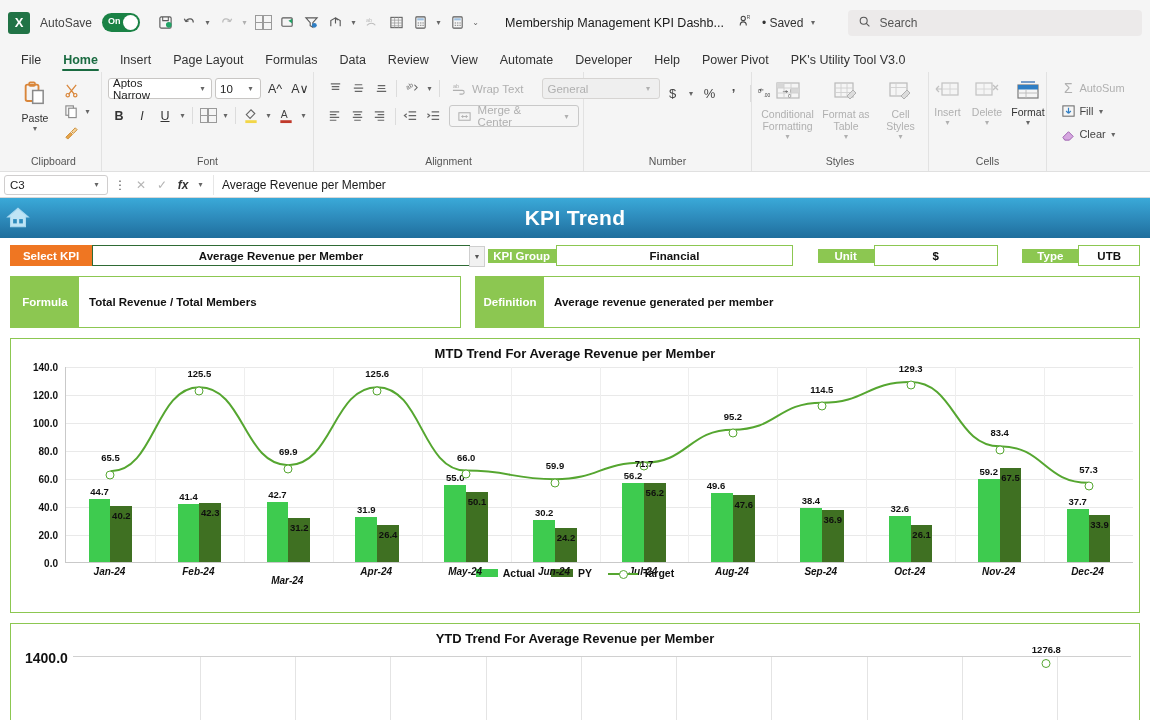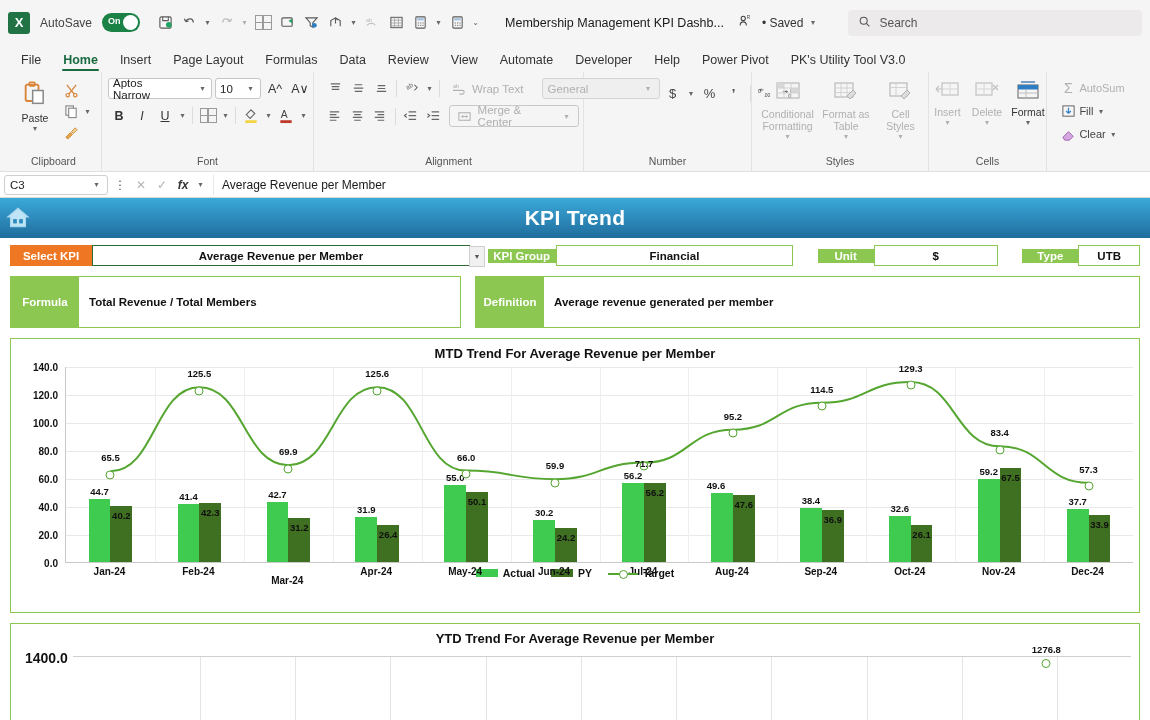--- a/index.html
+++ b/index.html
@@ -229,21 +229,21 @@
   }
   .bar-lbl.inner { color: #0e0e0e; }
   .marker {
     position: absolute; width: 9px; height: 9px; border-radius: 50%;
     border: 1.8px solid #55a630; background: #fff; transform: translate(-50%,50%);
   }
   .tgt-lbl {
     position: absolute; font-size: 9.5px; font-weight: bold; color: #111;
     transform: translateX(-50%); white-space: nowrap;
   }
-  .xlabels { position: absolute; left: 54px; right: 6px; height: 18px; }
+  .xlabels { position: absolute; left: 54px; right: 6px; height: 18px; font-style: italic; }
   .xlab {
     position: absolute; transform: translateX(-50%); font-size: 10px; font-weight: bold; color: #111;
     white-space: nowrap;
   }
   .legend {
     display: flex; align-items: center; justify-content: center; gap: 16px;
     margin-top: 4px; font-size: 10.5px; font-weight: bold; color: #111;
   }
   .legend-item { display: flex; align-items: center; gap: 5px; }
   .swatch { width: 22px; height: 8px; }

